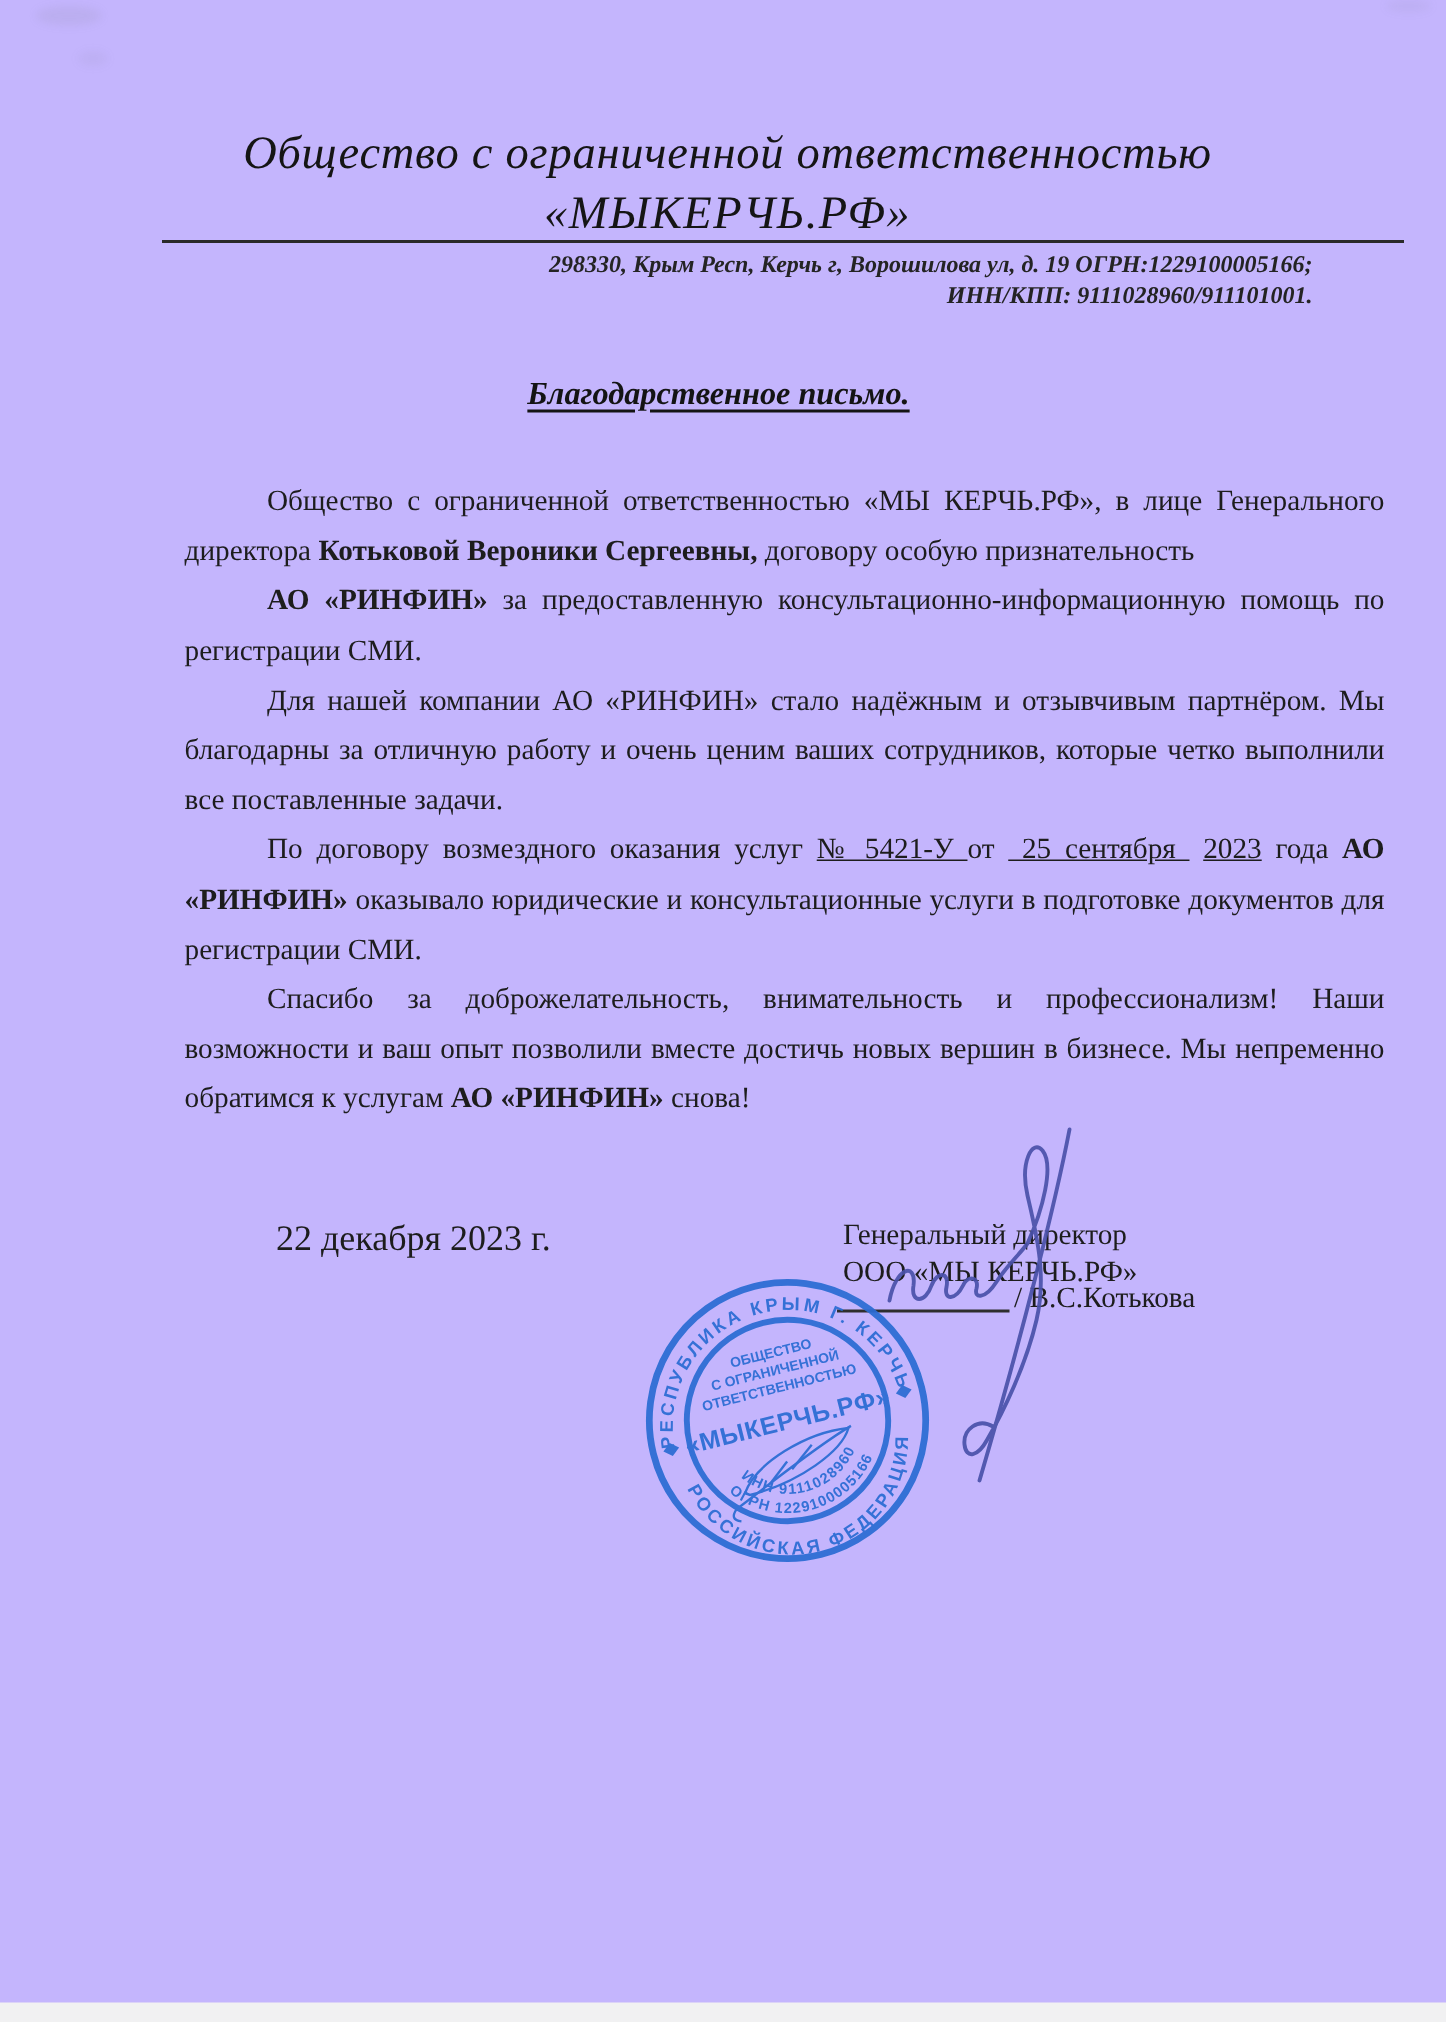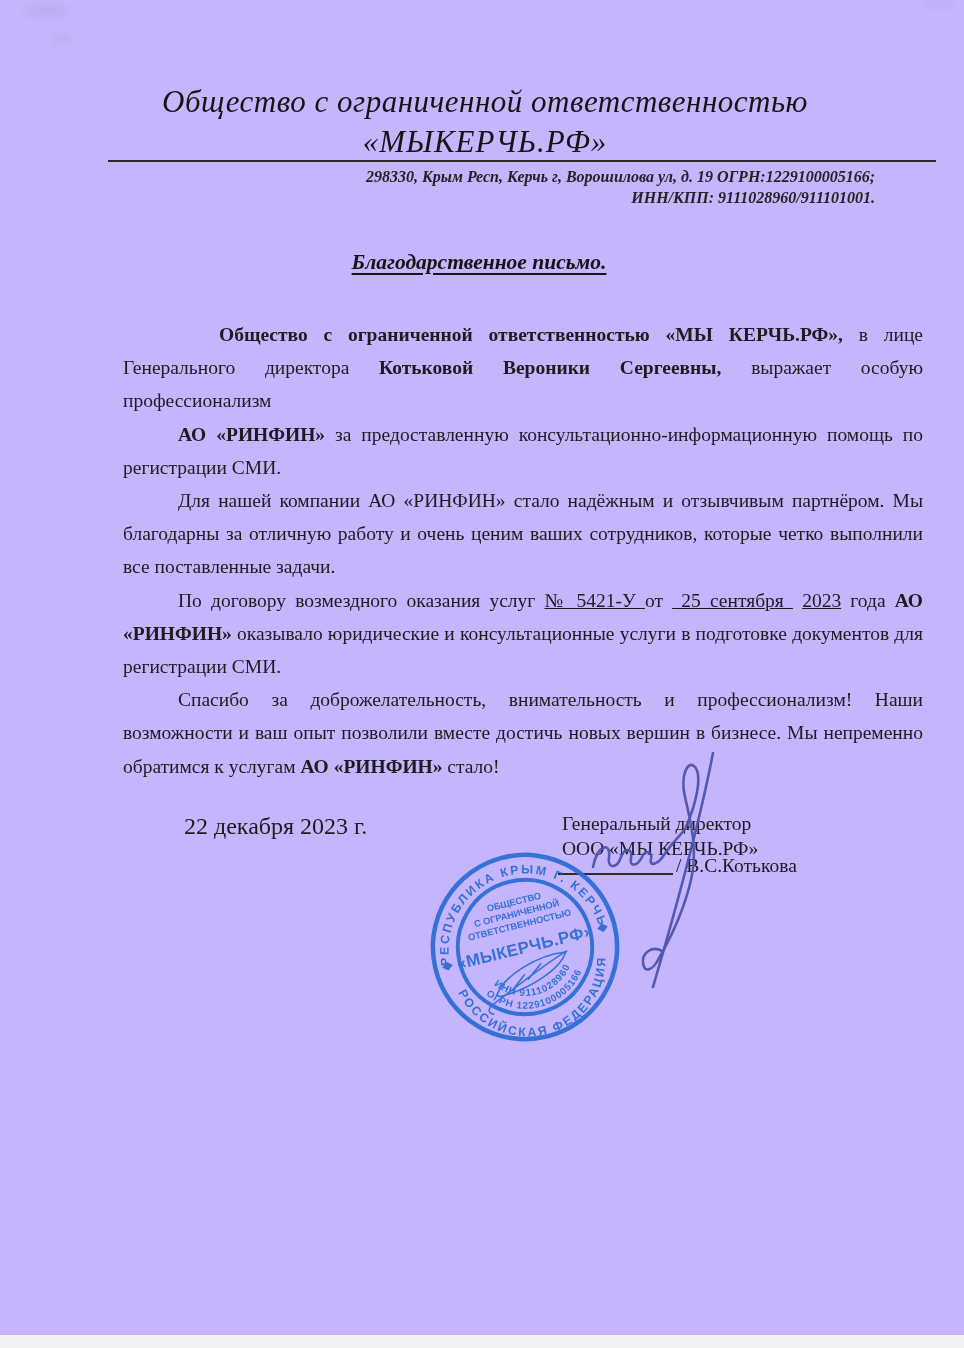--- a/index.html
+++ b/index.html
@@ -76,25 +76,25 @@
   <div class="org-address">
     <div class="addr-line">298330, Крым Респ, Керчь г, Ворошилова ул, д. 19 ОГРН:1229100005166;</div>
     <div class="addr-line">ИНН/КПП: 9111028960/911101001.</div>
   </div>
 
   <div class="letter-title-wrap">
     <span class="letter-title">Благодарственное письмо.</span>
   </div>
 
   <div class="letter-body">
-      <div class="para"><span style="font-weight: bold; margin-left: 41px;">Общество с ограниченной ответственностью «МЫ КЕРЧЬ.РФ»,</span><span> в лице Генерального директора </span><span style="font-weight: bold;">Котьковой Вероники Сергеевны,</span><span> выражает особую профессионализм</span></div>
+      <div class="para"><span style="font-weight: normal;">Общество с ограниченной ответственностью «МЫ КЕРЧЬ.РФ»,</span><span> в лице Генерального директора </span><span style="font-weight: bold;">Котьковой Вероники Сергеевны,</span><span> договору особую признательность</span></div>
       <div class="para"><span style="font-weight: bold;">АО «РИНФИН»</span><span> за предоставленную консультационно-информационную помощь по регистрации СМИ.</span></div>
       <div class="para"><span>Для нашей компании АО «РИНФИН» стало надёжным и отзывчивым партнёром. Мы благодарны за отличную работу и очень ценим ваших сотрудников, которые четко выполнили все поставленные задачи.</span></div>
       <div class="para"><span>По договору возмездного оказания услуг </span><span style="text-decoration: underline;">№ 5421-У&nbsp;</span><span>от </span><span style="text-decoration: underline;">&nbsp;25 сентября&nbsp;</span><span> </span><span style="text-decoration: underline;">2023</span><span> года </span><span style="font-weight: bold;">АО «РИНФИН»</span><span> оказывало юридические и консультационные услуги в подготовке документов для регистрации СМИ.</span></div>
-      <div class="para"><span>Спасибо за доброжелательность, внимательность и профессионализм! Наши возможности и ваш опыт позволили вместе достичь новых вершин в бизнесе. Мы непременно обратимся к услугам </span><span style="font-weight: bold;">АО «РИНФИН»</span><span> стало!</span></div>
+      <div class="para"><span>Спасибо за доброжелательность, внимательность и профессионализм! Наши возможности и ваш опыт позволили вместе достичь новых вершин в бизнесе. Мы непременно обратимся к услугам </span><span style="font-weight: bold;">АО «РИНФИН»</span><span> снова!</span></div>
     </div>
 
   <div class="sig-date">22 декабря 2023 г.</div>
   <div class="sig-right">
     <div>Генеральный директор</div>
     <div>ООО «МЫ КЕРЧЬ.РФ»</div>
   </div>
   <div class="sig-line"></div>
   <div class="sig-name">/ В.С.Котькова</div>
 

